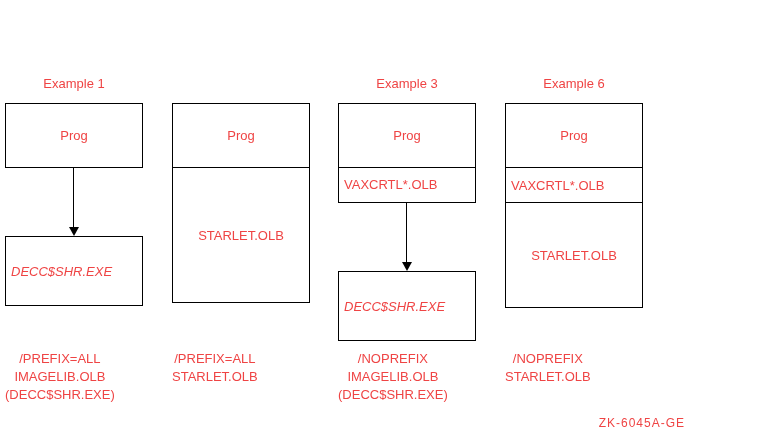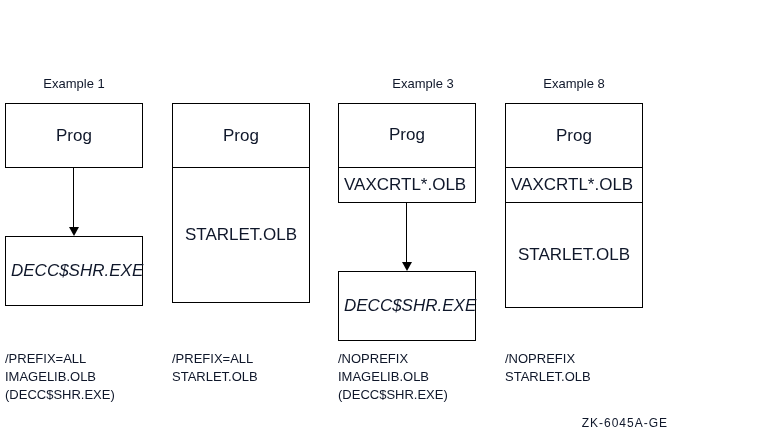--- a/index.html
+++ b/index.html
@@ -2,21 +2,21 @@
 <html><head>
 <meta charset="utf-8">
 <style>
   html, body { margin: 0; padding: 0; background: #ffffff; }
   .canvas {
     position: relative;
     width: 771px;
     height: 445px;
     background: #ffffff;
     font-family: "Liberation Sans", sans-serif;
-    color: #0f172a;
+    color: #ef4444;
     overflow: hidden;
   }
   .ex-title {
     position: absolute;
     width: 138px;
     text-align: center;
     font-size: 13px;
   }
   .box {
     position: absolute;
@@ -24,21 +24,21 @@
     border: 1px solid #000;
     background: #fff;
     box-sizing: border-box;
     display: flex;
     flex-direction: column;
   }
   .section {
     display: flex;
     align-items: center;
     justify-content: center;
-    font-size: 17px;
+    font-size: 13px;
     box-sizing: border-box;
     white-space: nowrap;
   }
   .section.divided { border-bottom: 1px solid #000; }
   .section.left { justify-content: flex-start; padding-left: 5px; }
   .h65  { height: 65px; }
   .h35  { height: 35px; }
   .h70  { height: 70px; font-style: italic; }
   .h105 { height: 105px; }
   .h135 { height: 135px; }
@@ -61,21 +61,21 @@
     height: 0;
     border-left: 5px solid transparent;
     border-right: 5px solid transparent;
     border-top: 9px solid #000;
   }
   .caption {
     position: absolute;
     font-size: 13px;
     line-height: 18px;
   }
-  .caption div { white-space: nowrap; }
+  .caption div { white-space: nowrap; text-align: center; }
   .figure-label {
     position: absolute;
     font-size: 12px;
     letter-spacing: 1px;
     text-align: right;
     width: 150px;
   }
 </style>
 </head>
 <body>
@@ -107,21 +107,21 @@
   <div class="box" style="left:172px; top:103px; height:200px;">
     <div class="section h65 divided">Prog</div>
     <div class="section h135">STARLET.OLB</div>
   </div>
 
   <div class="caption" style="left:172px; top:350px;">
     <div>/PREFIX=ALL</div>
     <div>STARLET.OLB</div>
   </div>
 
-  <div class="ex-title" style="left:354px; top:76px;">Example 3</div>
+  <div class="ex-title" style="left:338px; top:76px;">Example 3</div>
 
   <div class="box" style="left:338px; top:103px; height:100px;">
     <div class="section h65 divided">Prog</div>
     <div class="section h35 left">VAXCRTL*.OLB</div>
   </div>
 
   <div class="arrow" style="left:338px; top:203px; height:68px;">
     <div class="shaft"></div>
     <div class="head"></div>
   </div>
@@ -129,28 +129,28 @@
   <div class="box" style="left:338px; top:271px; height:70px;">
     <div class="section h70 left">DECC$SHR.EXE</div>
   </div>
 
   <div class="caption" style="left:338px; top:350px;">
     <div>/NOPREFIX</div>
     <div>IMAGELIB.OLB</div>
     <div>(DECC$SHR.EXE)</div>
   </div>
 
-  <div class="ex-title" style="left:505px; top:76px;">Example 8</div>
+  <div class="ex-title" style="left:505px; top:76px;">Example 6</div>
 
   <div class="box" style="left:505px; top:103px; height:205px;">
     <div class="section h65 divided">Prog</div>
     <div class="section h35 divided left">VAXCRTL*.OLB</div>
     <div class="section h105">STARLET.OLB</div>
   </div>
 
   <div class="caption" style="left:505px; top:350px;">
     <div>/NOPREFIX</div>
     <div>STARLET.OLB</div>
   </div>
 
-  <div class="figure-label" style="left:518px; top:416px;">ZK-6045A-GE</div>
+  <div class="figure-label" style="left:535px; top:416px;">ZK-6045A-GE</div>
 
 </div>
 
 </body></html>

